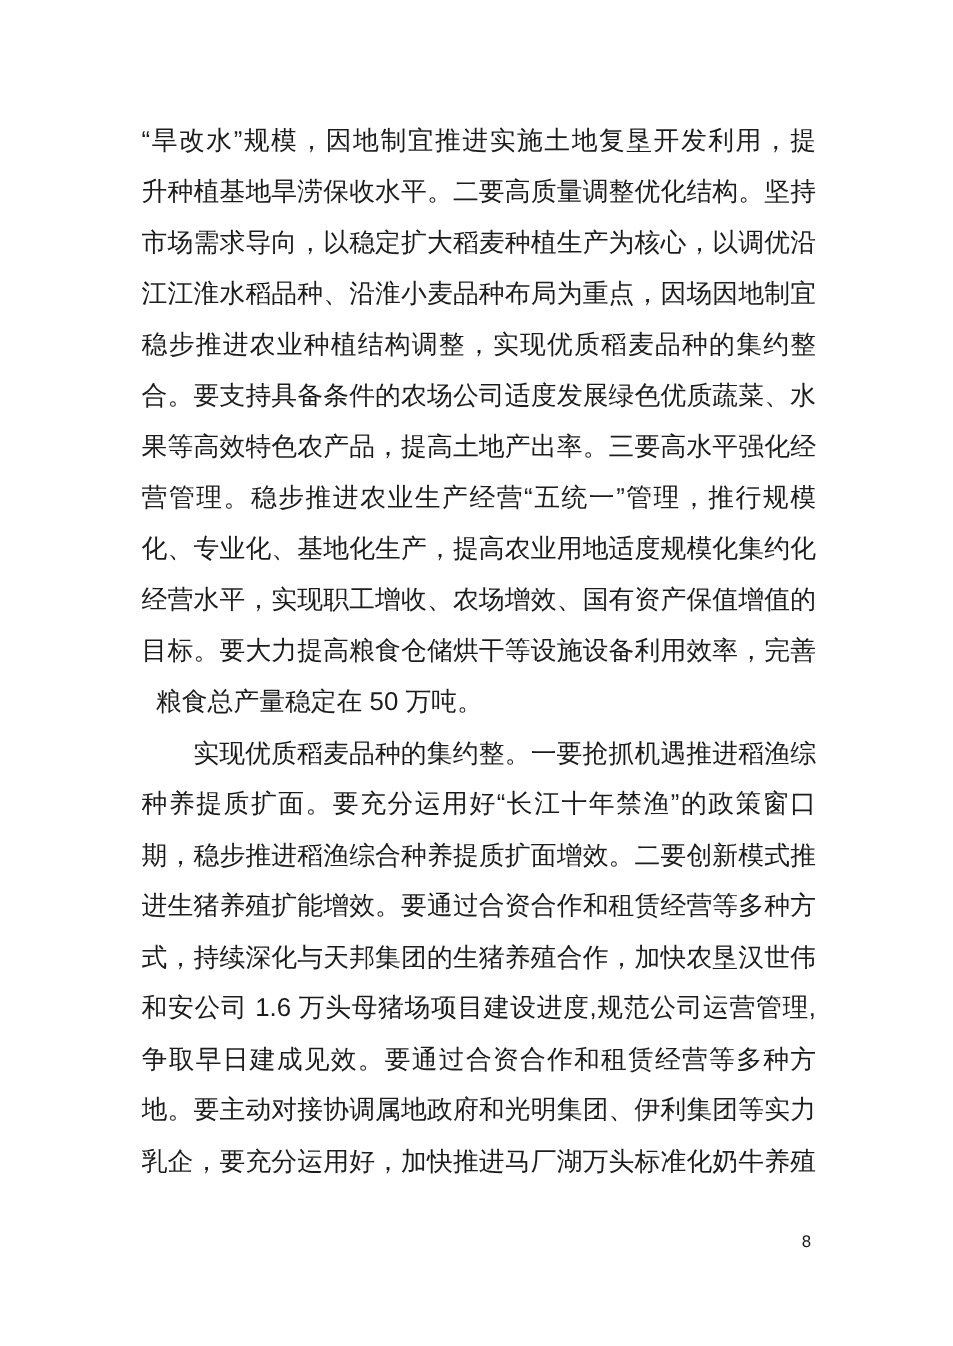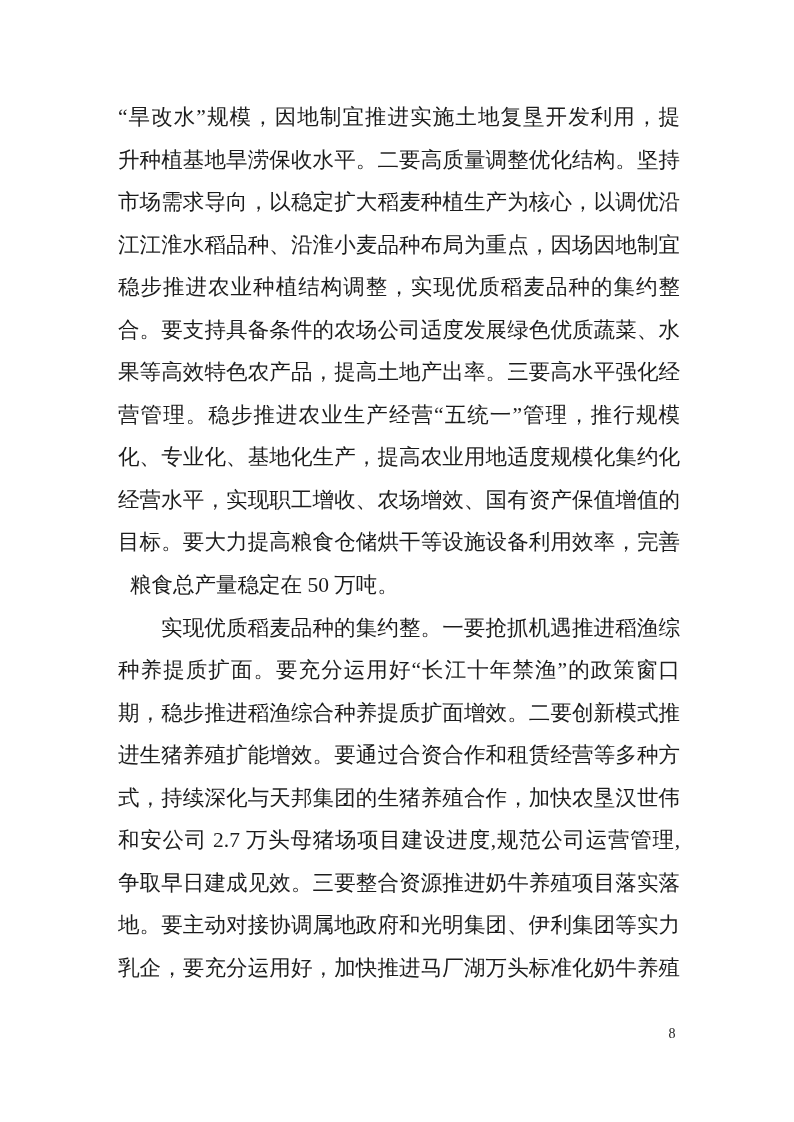--- a/index.html
+++ b/index.html
@@ -6,21 +6,21 @@
     margin: 0;
     padding: 0;
     background: #ffffff;
   }
   .page {
     position: relative;
     width: 794px;
     height: 1098px;
     background: #ffffff;
     overflow: hidden;
-    font-family: Liberation Serif, serif;
+    font-family: Liberation Sans, sans-serif;
     color: #1c1c1c;
   }
   .text-body {
     position: absolute;
     top: 96px;
     left: 118px;
     width: 562px;
   }
   .line {
     margin: 0;
@@ -69,19 +69,19 @@
     <p class="line">营管理。稳步推进农业生产经营“五统一”管理，推行规模</p>
     <p class="line">化、专业化、基地化生产，提高农业用地适度规模化集约化</p>
     <p class="line">经营水平，实现职工增收、农场增效、国有资产保值增值的</p>
     <p class="line">目标。要大力提高粮食仓储烘干等设施设备利用效率，完善</p>
     <p class="line para-end">粮食总产量稳定在 50 万吨。</p>
     <p class="line indent">实现优质稻麦品种的集约整。一要抢抓机遇推进稻渔综合</p>
     <p class="line">种养提质扩面。要充分运用好“长江十年禁渔”的政策窗口</p>
     <p class="line">期，稳步推进稻渔综合种养提质扩面增效。二要创新模式推</p>
     <p class="line">进生猪养殖扩能增效。要通过合资合作和租赁经营等多种方</p>
     <p class="line">式，持续深化与天邦集团的生猪养殖合作，加快农垦汉世伟</p>
-    <p class="line">和安公司 2.7 万头母猪场项目建设进度,规范公司运营管理,</p>
-    <p class="line">争取早日建成见效。三要整合资源推进奶牛养殖项目落实落</p>
+    <p class="line">和安公司 1.6 万头母猪场项目建设进度,规范公司运营管理,</p>
+    <p class="line">争取早日建成见效。要通过合资合作和租赁经营等多种方</p>
     <p class="line">地。要主动对接协调属地政府和光明集团、伊利集团等实力</p>
     <p class="line">乳企，要充分运用好，加快推进马厂湖万头标准化奶牛养殖</p>
   </div>
   <div class="page-number">8</div>
 </div>
 
 </body></html>

